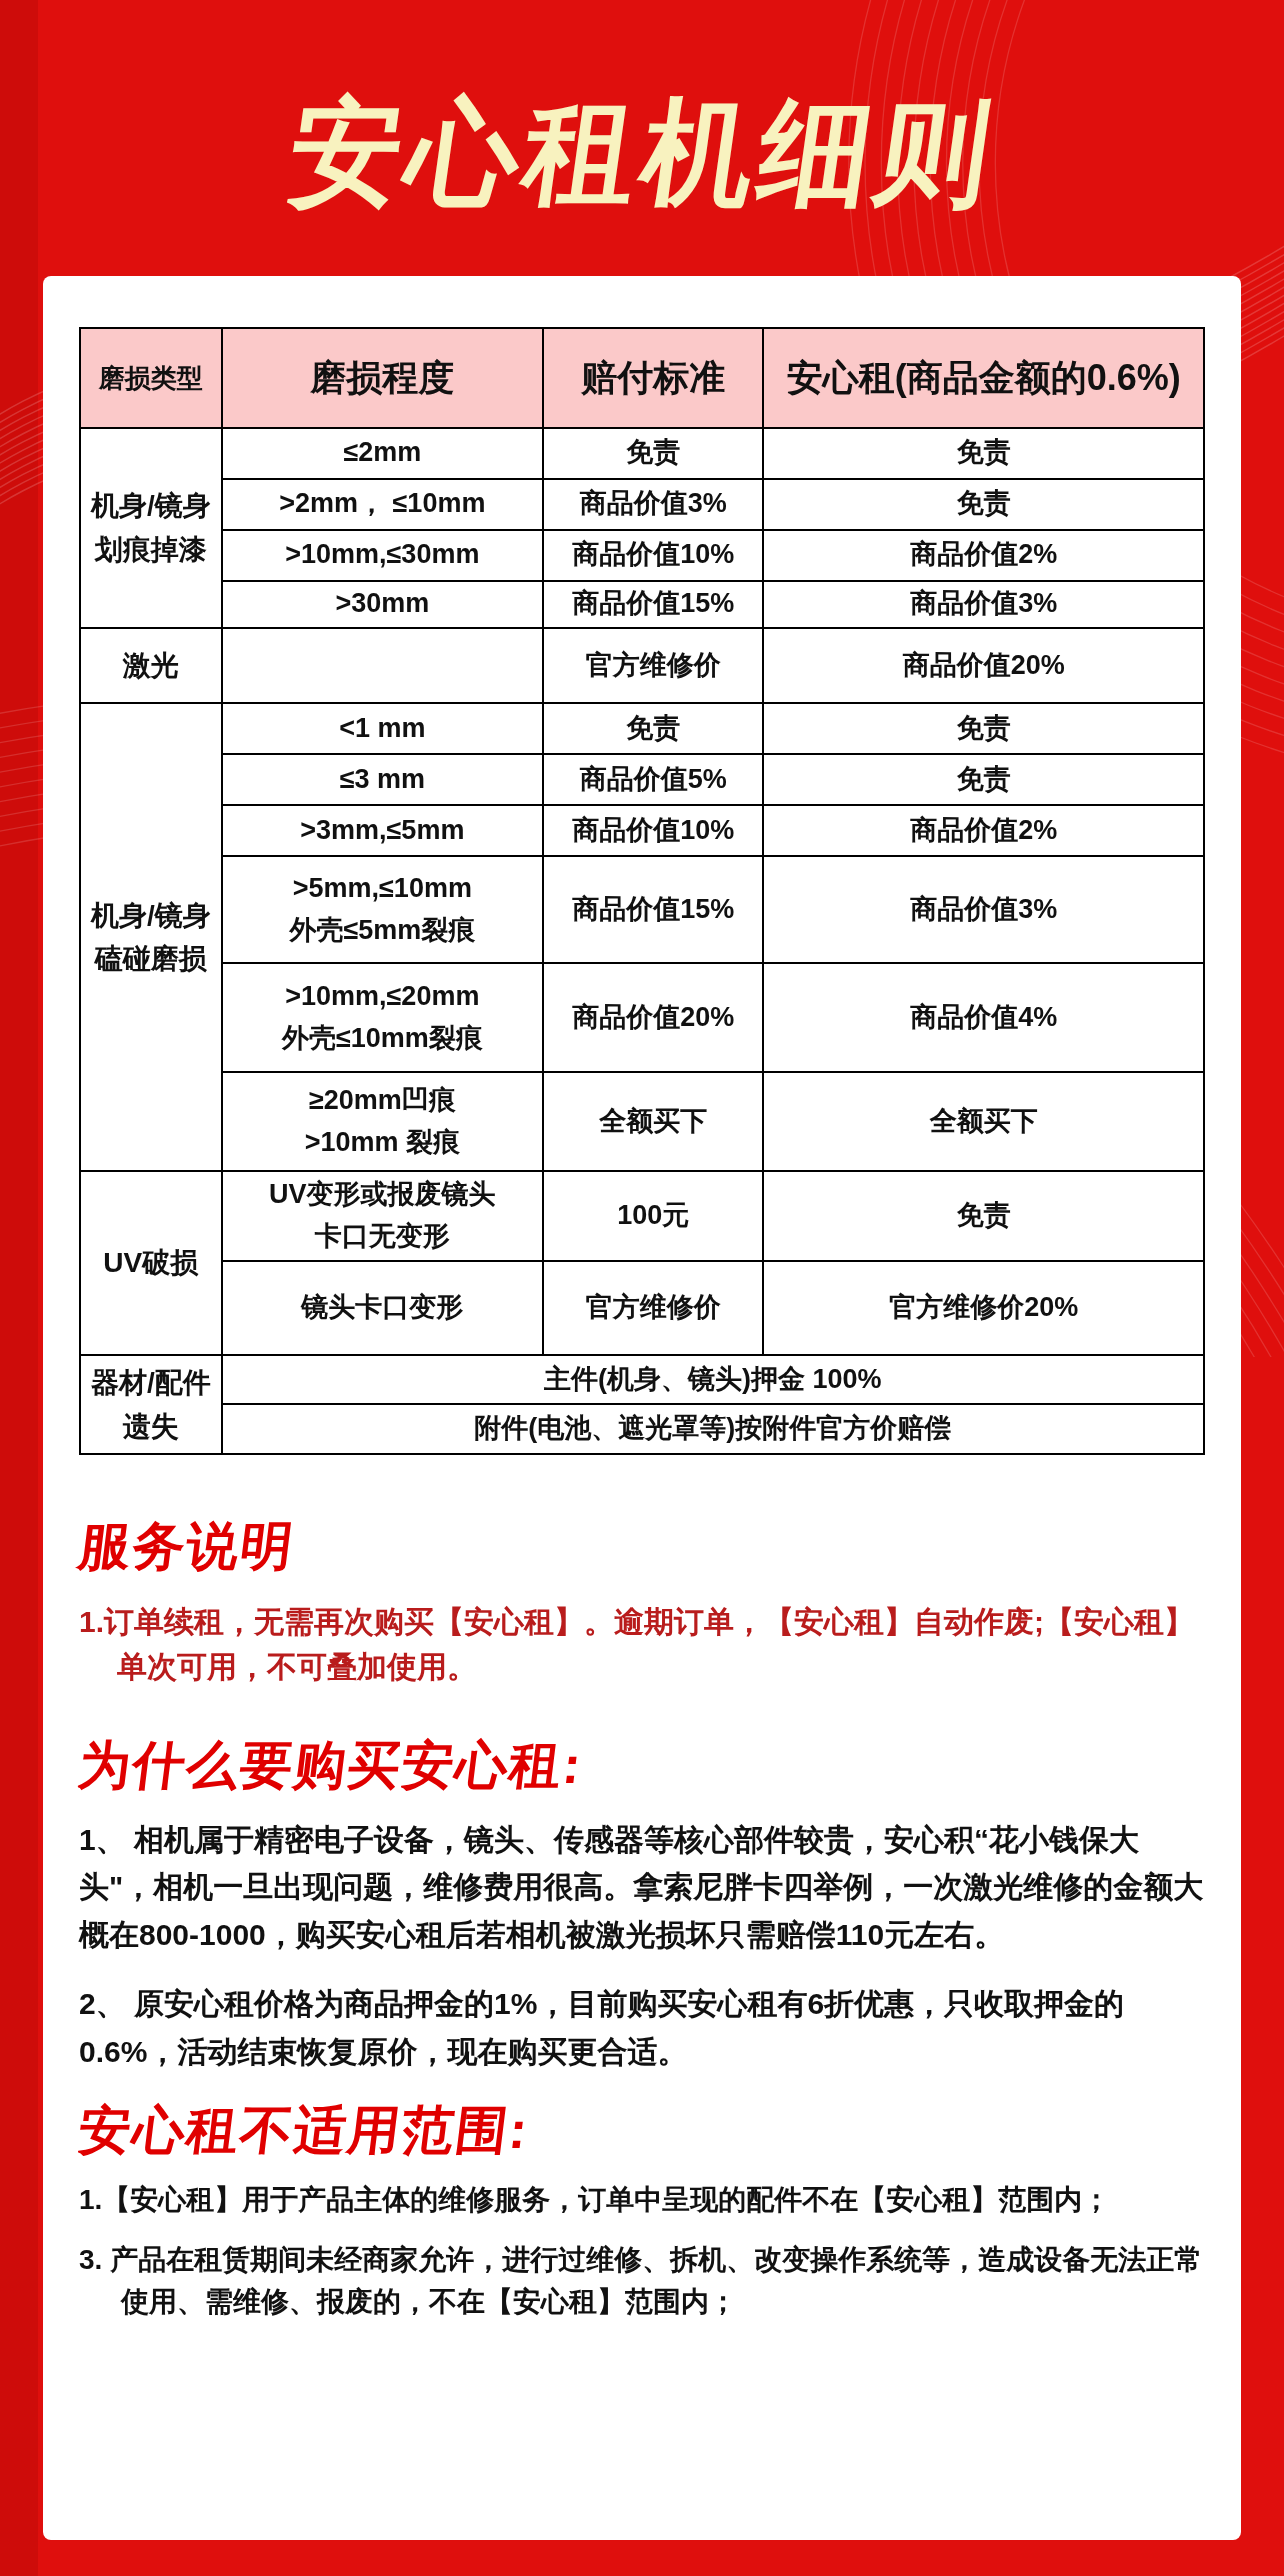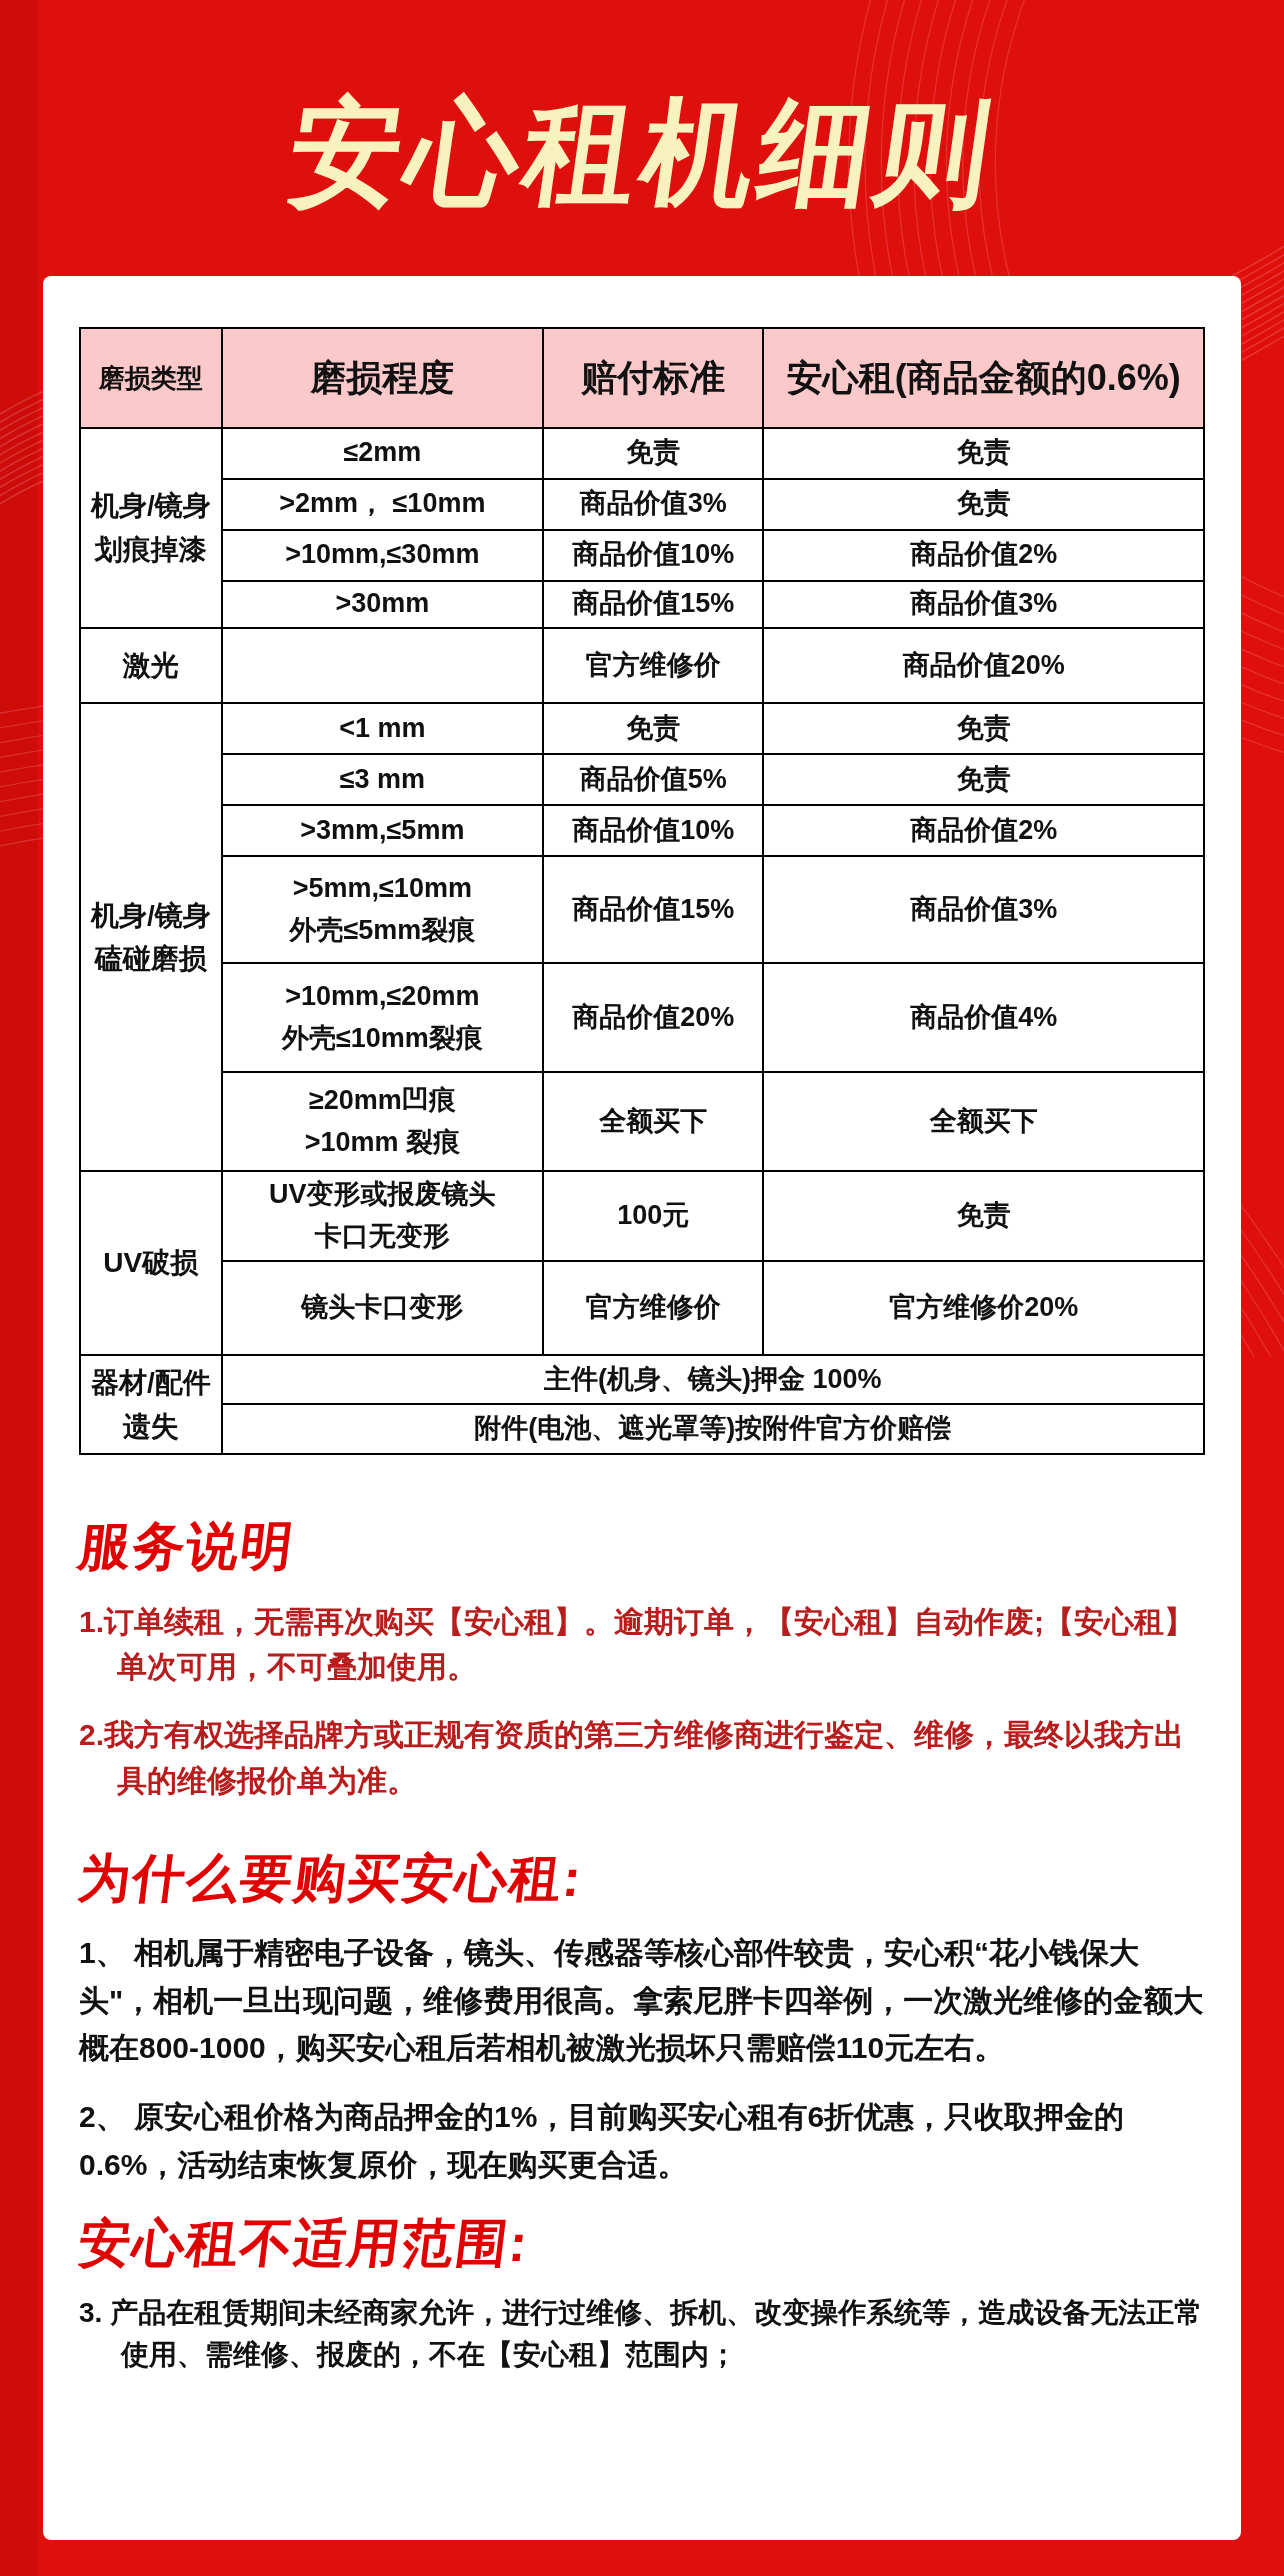--- a/index.html
+++ b/index.html
@@ -245,33 +245,33 @@
         <td class="wide" colspan="3">附件(电池、遮光罩等)按附件官方价赔偿</td>
       </tr>
     </tbody>
   </table>
 
   <div class="sec-heading h1">
     <span>服务说明</span>
   </div>
   <div class="svc-list">
     <div class="svc-item">1.订单续租，无需再次购买【安心租】。逾期订单，【安心租】自动作废;【安心租】单次可用，不可叠加使用。</div>
-    <div class="svc-item">2.我方有权选择品牌方或正规有资质的第三方维修商进行鉴定、维修，最终以我方出具的维修报价单为准。</div>
   </div>
 
   <div class="sec-heading h2">
     <span>为什么要购买安心租:</span>
   </div>
   <div class="why-list">
     <div class="why-item">1、 相机属于精密电子设备，镜头、传感器等核心部件较贵，安心积“花小钱保大头"，相机一旦出现问题，维修费用很高。拿索尼胖卡四举例，一次激光维修的金额大概在800-1000，购买安心租后若相机被激光损坏只需赔偿110元左右。</div>
     <div class="why-item">2、 原安心租价格为商品押金的1%，目前购买安心租有6折优惠，只收取押金的0.6%，活动结束恢复原价，现在购买更合适。</div>
   </div>
 
   <div class="sec-heading h3">
     <span>安心租不适用范围:</span>
   </div>
   <div class="scope-list">
+    <div class="scope-item">1.【安心租】用于产品主体的维修服务，订单中呈现的配件不在【安心租】范围内；</div>
     <div class="scope-item">3. 产品在租赁期间未经商家允许，进行过维修、拆机、改变操作系统等，造成设备无法正常使用、需维修、报废的，不在【安心租】范围内；</div>
 
   </div>
 
 </div>
 
 
 </body></html>

